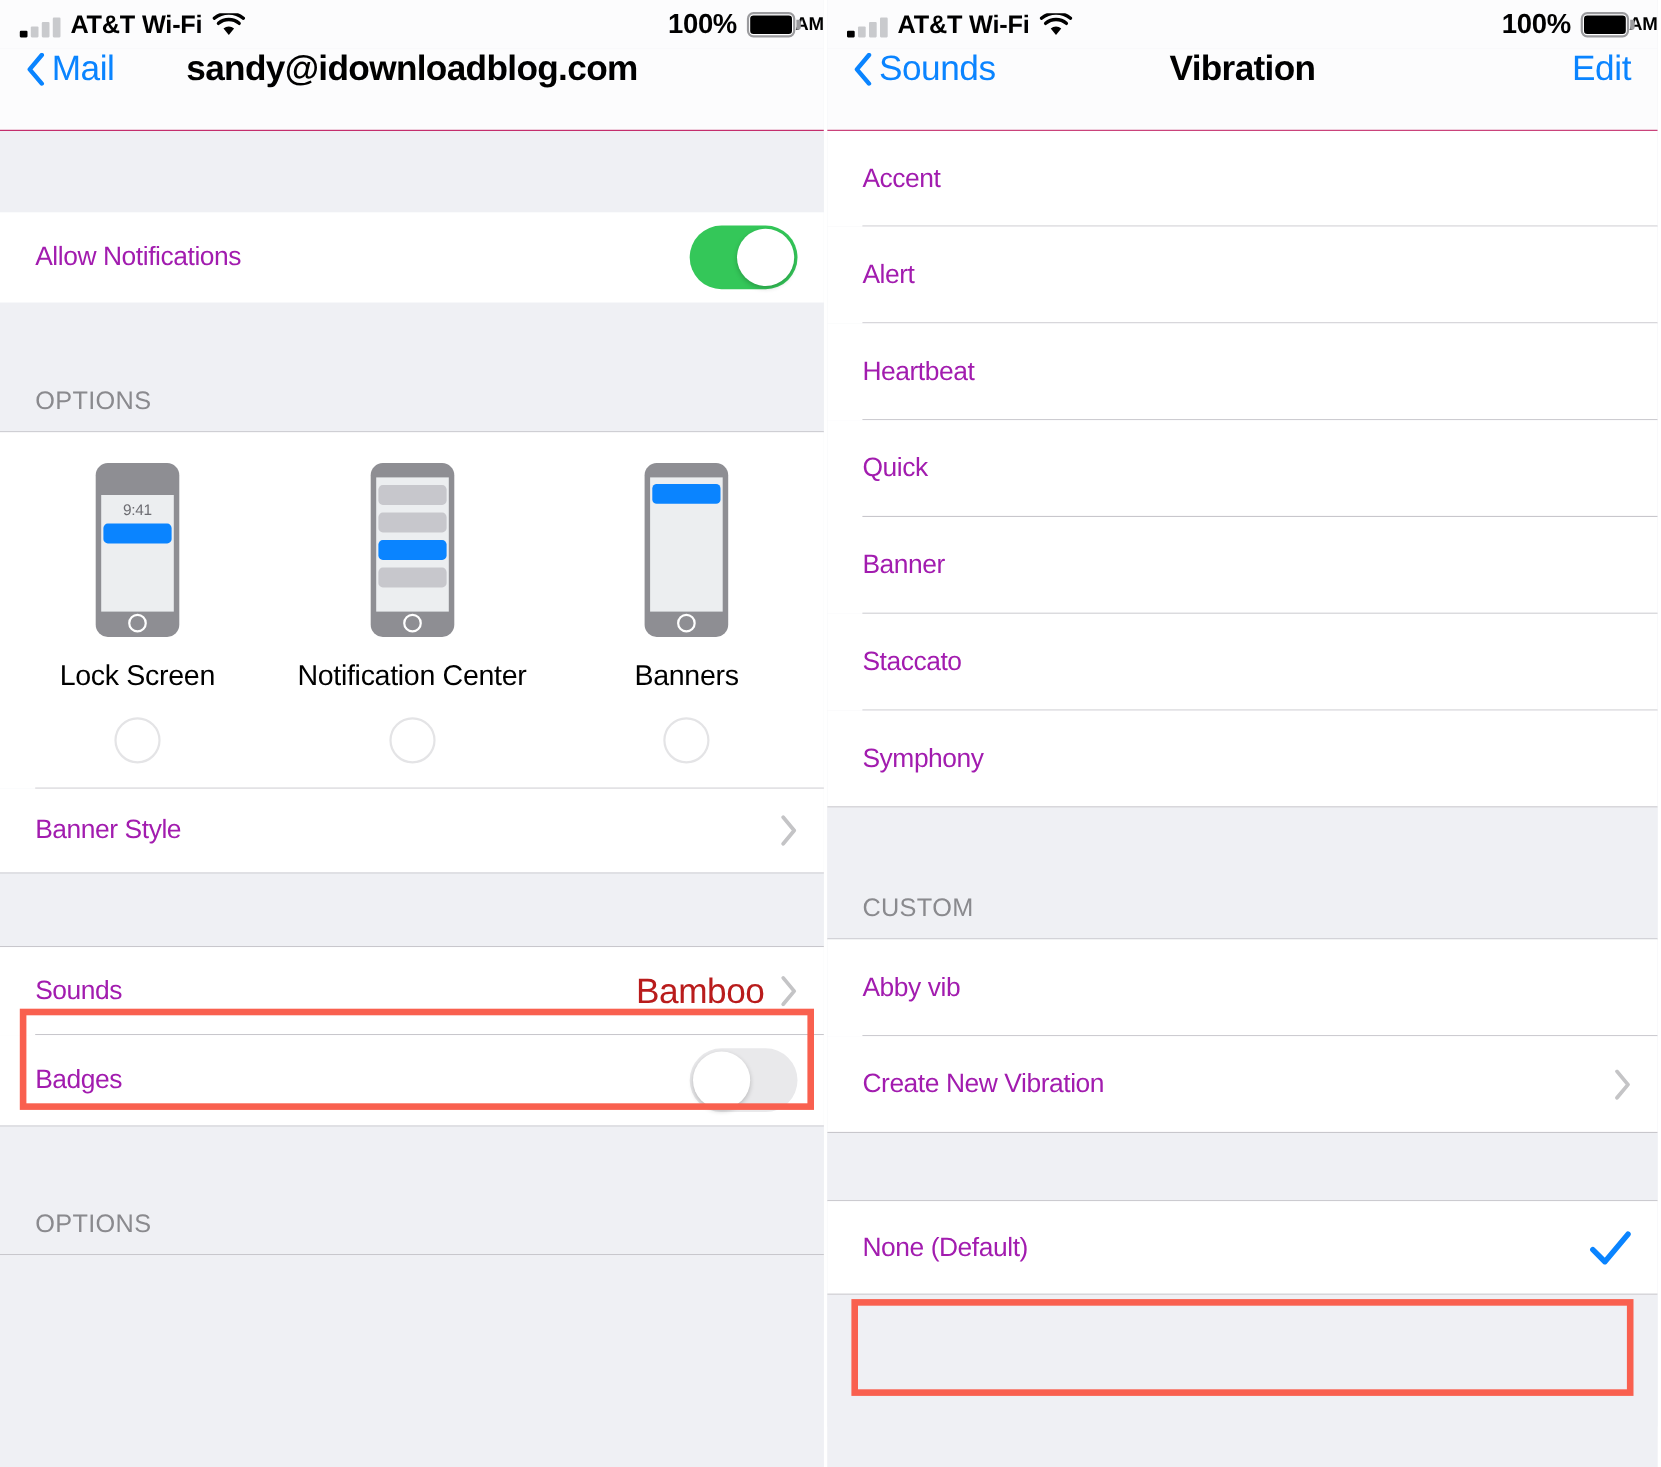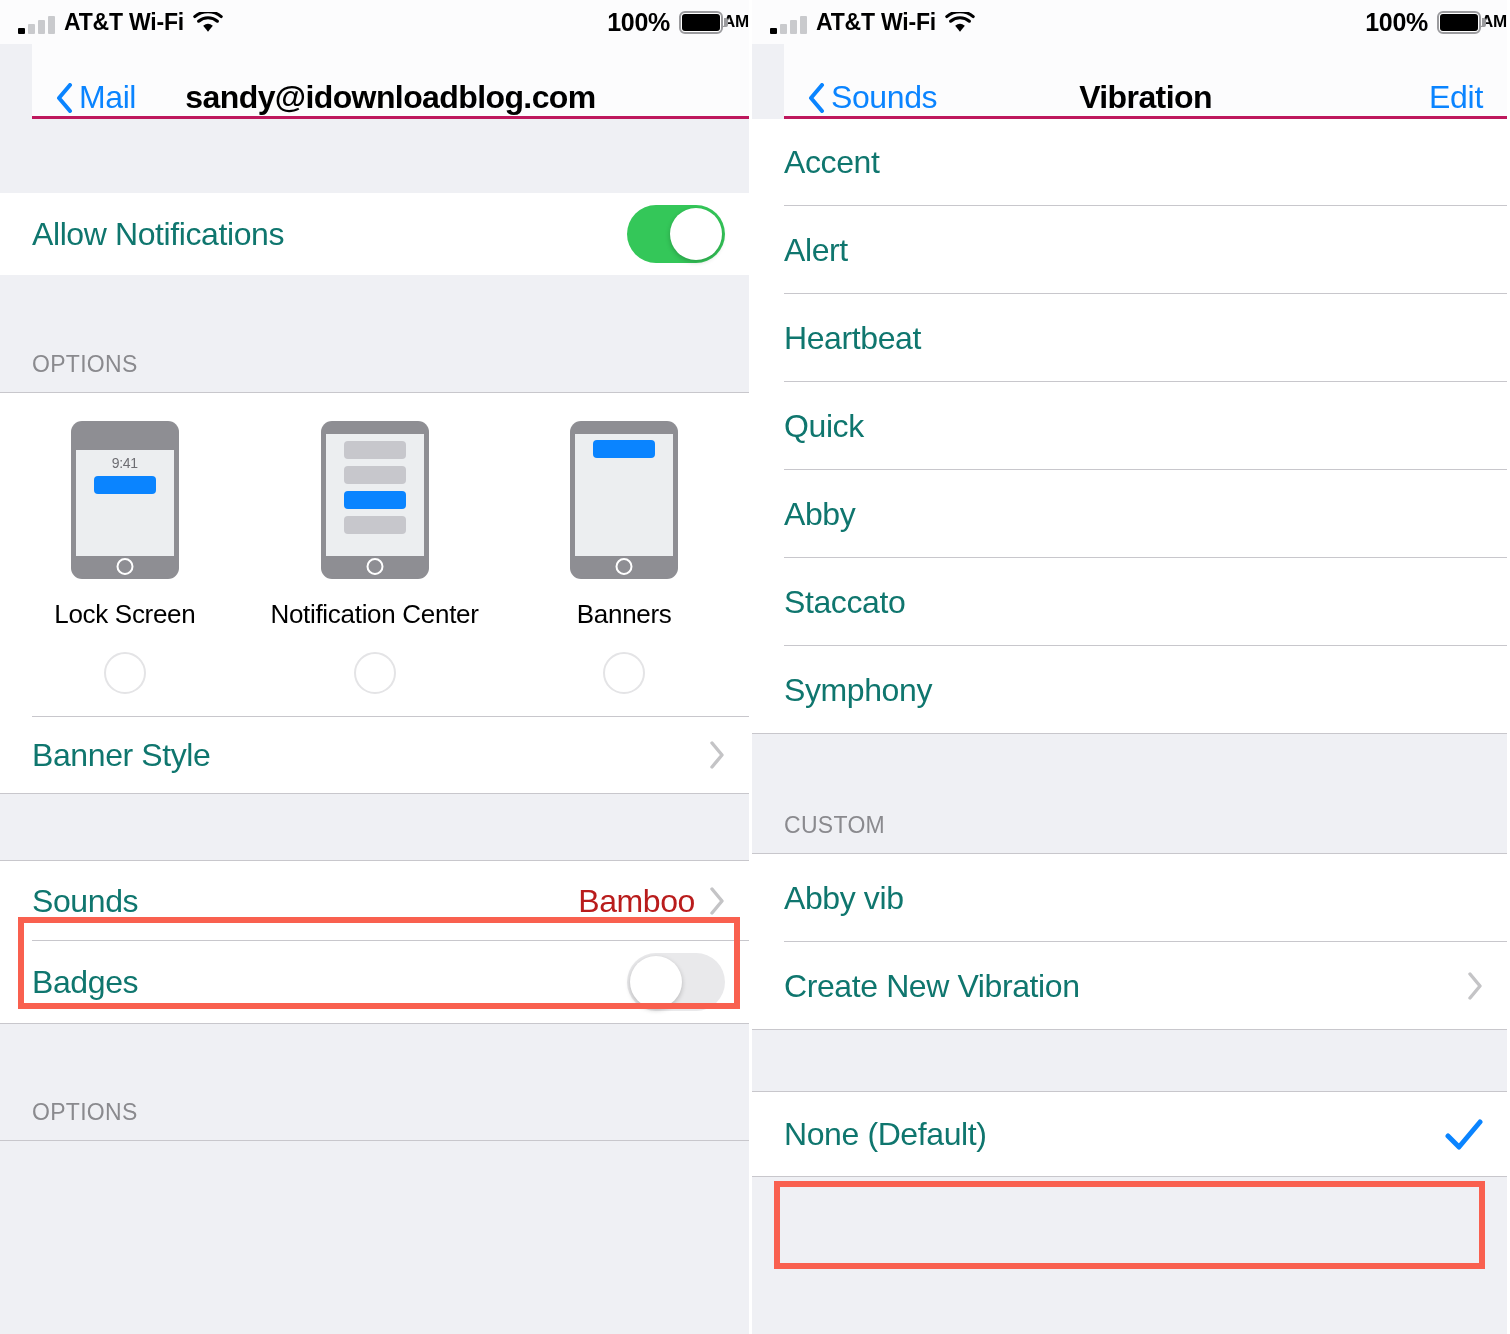--- a/index.html
+++ b/index.html
@@ -48,24 +48,23 @@
     background:#000; border-radius:3px;
   }
   .batt-cap {
     position:absolute; left:45px; top:7px; width:4px; height:9px;
     background:#9b9b9e; border-radius:0 2px 2px 0;
   }
 
   
   .navbar {
     height:75px; background:#fcfcfd;
-    display:flex; align-items:flex-end; position:relative;
+    display:flex; align-items:flex-start; position:relative;
     padding:0 24px;
-    border-bottom:3px solid #be185d;
-    margin-left:32px;
+    border-bottom:1px solid #be185d;
   }
   .nav-back {
     display:flex; align-items:center; gap:6px;
     color:#0a84ff; font-size:32px; letter-spacing:-.4px;
     z-index:2;
   }
   .chev-back { width:17px; height:30px; display:block; }
   .nav-title {
     position:absolute; left:0; right:0; text-align:center;
     font-size:32px; font-weight:bold; color:#000; letter-spacing:-.6px;
@@ -86,21 +85,21 @@
   }
   .row {
     background:#fff; display:flex; align-items:center;
     padding:0 24px 0 32px; position:relative;
   }
   .row .sep {
     position:absolute; left:32px; right:0; bottom:0;
     height:1px; background:#c8c7cc;
   }
   .row .sep.full { left:0; }
-  .row-label { font-size:32px; color:#0f766e; letter-spacing:-.4px; }
+  .row-label { font-size:24px; color:#a21caf; letter-spacing:-.4px; }
   .row-value {
     margin-left:auto; font-size:32px; color:#b91c1c; letter-spacing:-.4px;
     padding-right:14px;
   }
   .chev { width:16px; height:28px; display:block; flex:0 0 auto; }
 
   
   .switch {
     margin-left:auto; width:98px; height:58px; border-radius:29px;
     position:relative; flex:0 0 auto;
@@ -113,21 +112,21 @@
     box-shadow:0 2px 5px rgba(0,0,0,.22);
   }
   .switch.on  .knob { right:3px; }
   .switch.off .knob { left:3px; }
 
   
   .alerts-block { background:#fff; padding:28px 0 0 0; position:relative; }
   .alerts-row { display:flex; }
   .alert-col { flex:1; display:flex; flex-direction:column; align-items:center; }
   .dev {
-    width:108px; height:158px; background:#8e8e93;
+    width:76px; height:158px; background:#8e8e93;
     border-radius:11px; padding:5px; position:relative;
     display:flex; flex-direction:column;
   }
   .dev-screen {
     background:#eceef0; flex:1; margin:24px 0 18px 0;
     position:relative; overflow:hidden;
     display:flex; flex-direction:column; align-items:center;
   }
   .dev-home {
     position:absolute; bottom:4px; left:50%; transform:translateX(-50%);
@@ -351,21 +350,21 @@
     </div>
     <div class="row" style="height:88px">
       <span class="row-label">Heartbeat</span>
       <span class="sep"></span>
     </div>
     <div class="row" style="height:88px">
       <span class="row-label">Quick</span>
       <span class="sep"></span>
     </div>
     <div class="row" style="height:88px">
-      <span class="row-label">Abby</span>
+      <span class="row-label">Banner</span>
       <span class="sep"></span>
     </div>
     <div class="row" style="height:88px">
       <span class="row-label">Staccato</span>
       <span class="sep"></span>
     </div>
     <div class="row" style="height:88px">
       <span class="row-label">Symphony</span>
       <span class="sep full"></span>
     </div>

